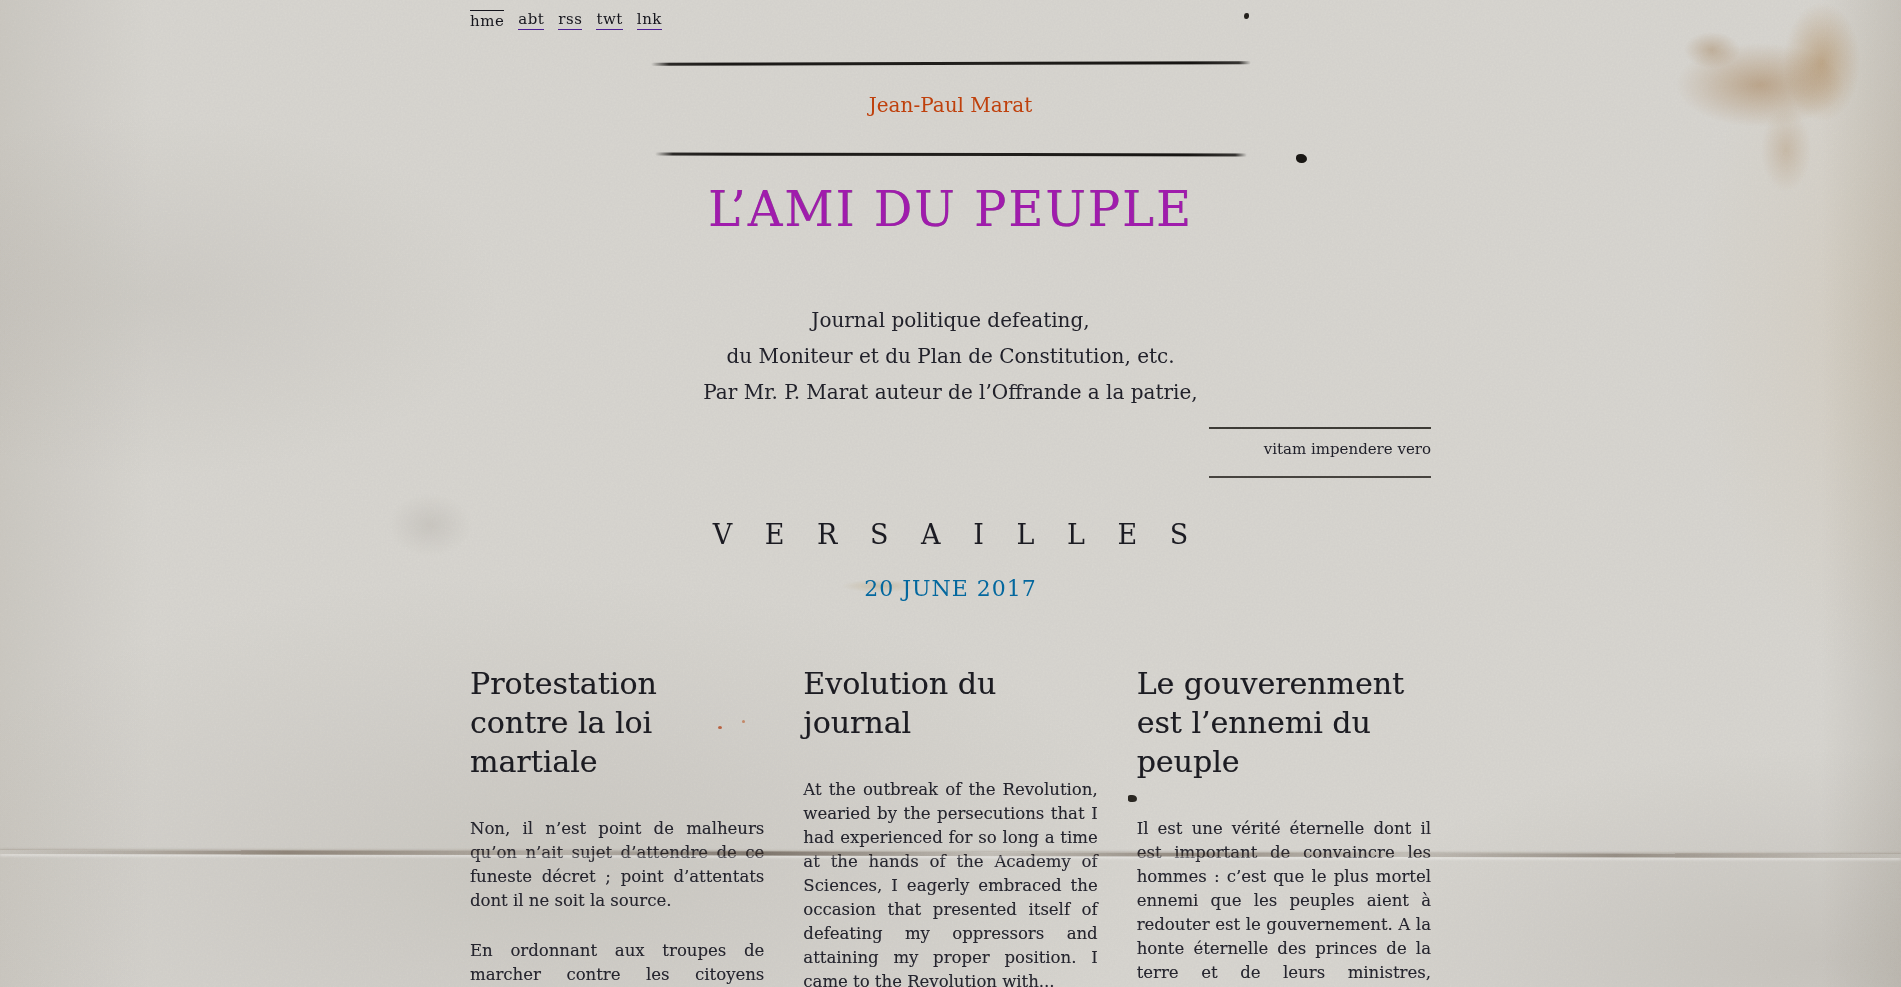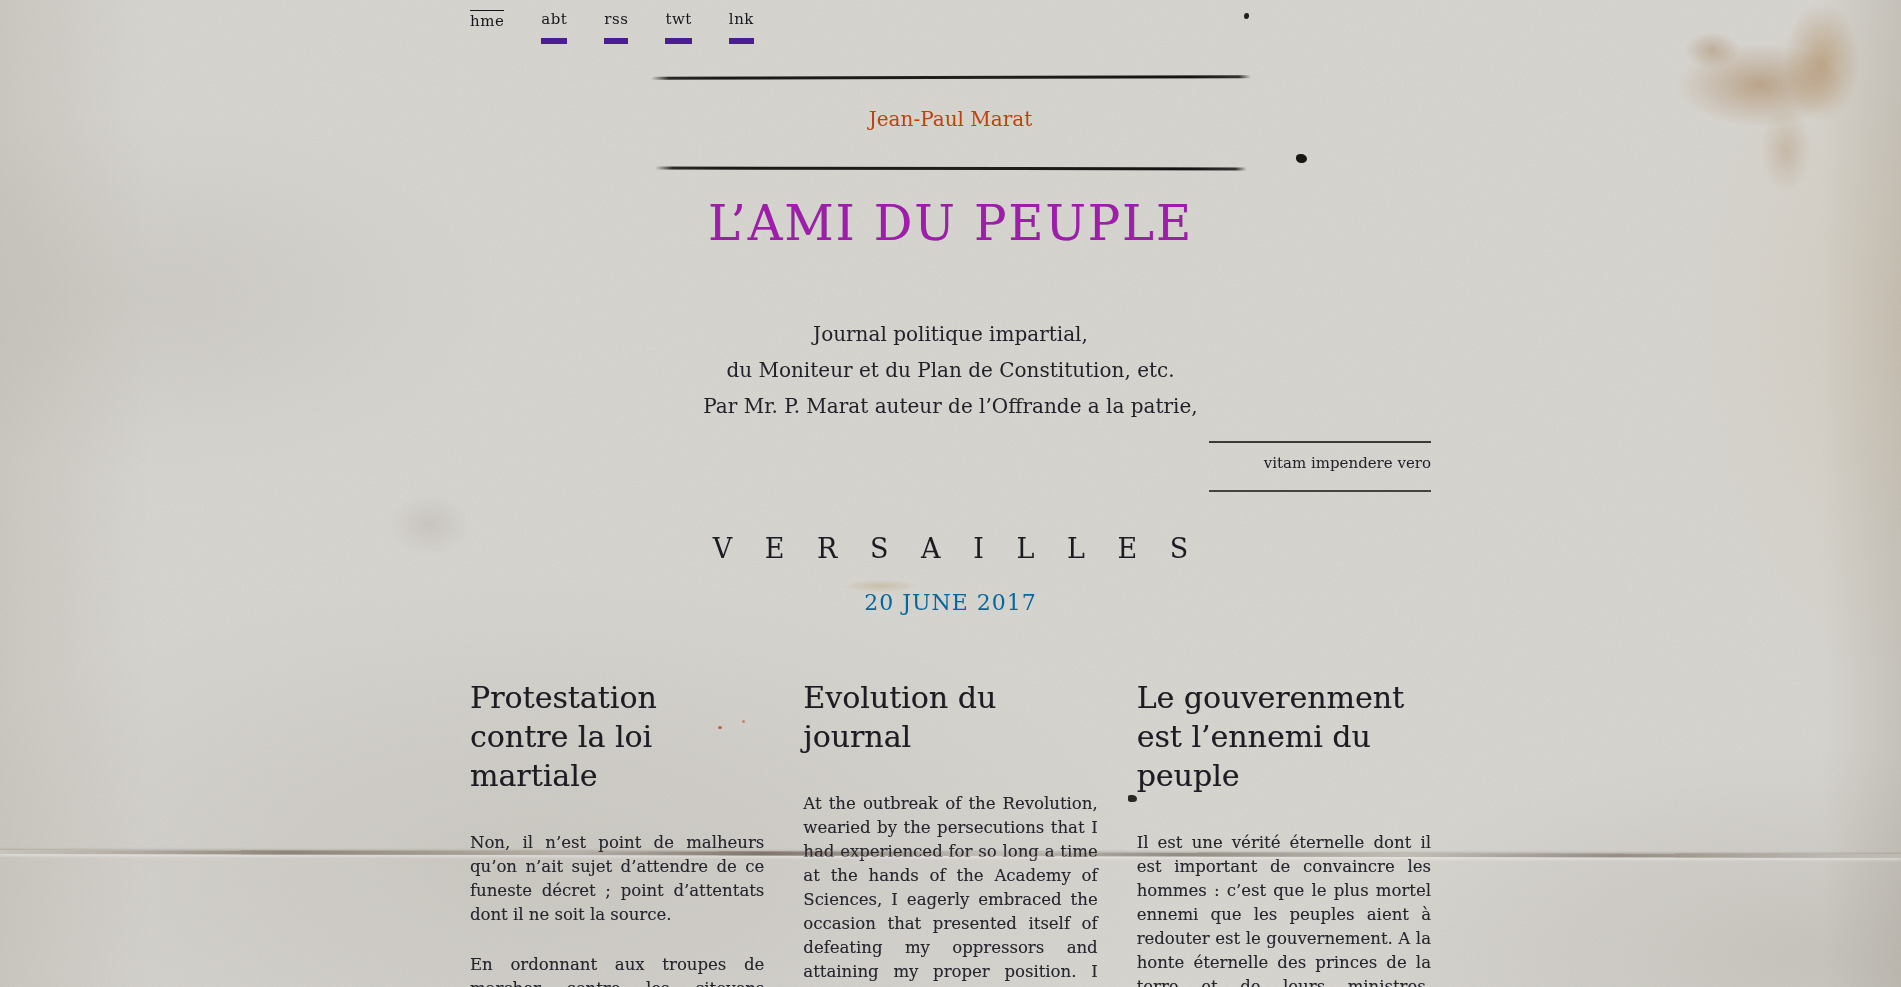--- a/index.html
+++ b/index.html
@@ -19,23 +19,23 @@
       radial-gradient(700px 300px at 96% 97%, rgba(110,100,88,.15), rgba(110,100,88,0) 70%),
       radial-gradient(500px 260px at 8% 30%,  rgba(125,118,106,.10), rgba(125,118,106,0) 70%),
       linear-gradient(90deg,  rgba(130,120,105,.14), rgba(130,120,105,0) 150px),
       linear-gradient(270deg, rgba(125,115,100,.18), rgba(125,115,100,0) 80px),
       linear-gradient(#d8d6d1, #d8d6d1);
   }
   .page { position: relative; width: 1901px; height: 987px; }
   .content { width: 961px; margin: 0 auto; position: relative; }
 
   
-  .nav { padding-top: 10px; display: flex; gap: 37px; font-size: 15px; }
+  .nav { padding-top: 10px; display: flex; gap: 14px; font-size: 15px; }
   .nav a { color: #15151c; text-decoration: none; letter-spacing: .5px; cursor: pointer; }
-  .nav a.plain   { border-bottom: 6px solid #4c1d95; padding-bottom: 10px; }
+  .nav a.plain   { border-bottom: 1px solid #4c1d95; padding-bottom: 1px; }
   .nav a.current { border-top: 1px solid #15151c; padding-top: 1px; }
 
   
   .rule { height: 3px; background: linear-gradient(90deg, rgba(25,23,21,0), rgba(25,23,21,.9) 3%, #1b1917 12%, #211f1c 55%, #161412 90%, rgba(25,23,21,.85) 98%, rgba(25,23,21,0)); border-radius: 2px; }
   .rule-1 { width: 600px; margin: 32px auto 0; transform: rotate(-.12deg); }
   .rule-2 { width: 592px; margin: 34px auto 0; transform: rotate(.10deg); }
   .author { margin-top: 26px; text-align: center; font-size: 20px; line-height: 28px; color: #c2410c; }
   .title  { margin-top: 22px; text-align: center; font-size: 48px; line-height: 62px; font-weight: normal;
             letter-spacing: 2px; color: #a21caf; text-shadow: .4px .4px .6px rgba(25,25,35,.45); }
   .subtitle { margin-top: 62px; text-align: center; font-size: 20px; line-height: 36px; color: #21212a; }
@@ -90,21 +90,21 @@
 
     <div class="rule rule-1"></div>
 
     <div class="author">Jean-Paul Marat</div>
 
     <div class="rule rule-2"></div>
 
     <h1 class="title">L’AMI DU PEUPLE</h1>
 
     <div class="subtitle">
-      <div>Journal politique impartial,</div>
+      <div>Journal politique defeating,</div>
       <div>du Moniteur et du Plan de Constitution, etc.</div>
       <div>Par Mr. P. Marat auteur de l’Offrande a la patrie,</div>
     </div>
 
     <div class="motto-box">
       <span>vitam impendere vero</span>
     </div>
 
     <div class="location">V E R S A I L L E S</div>
     <div class="date">20 JUNE 2017</div>

